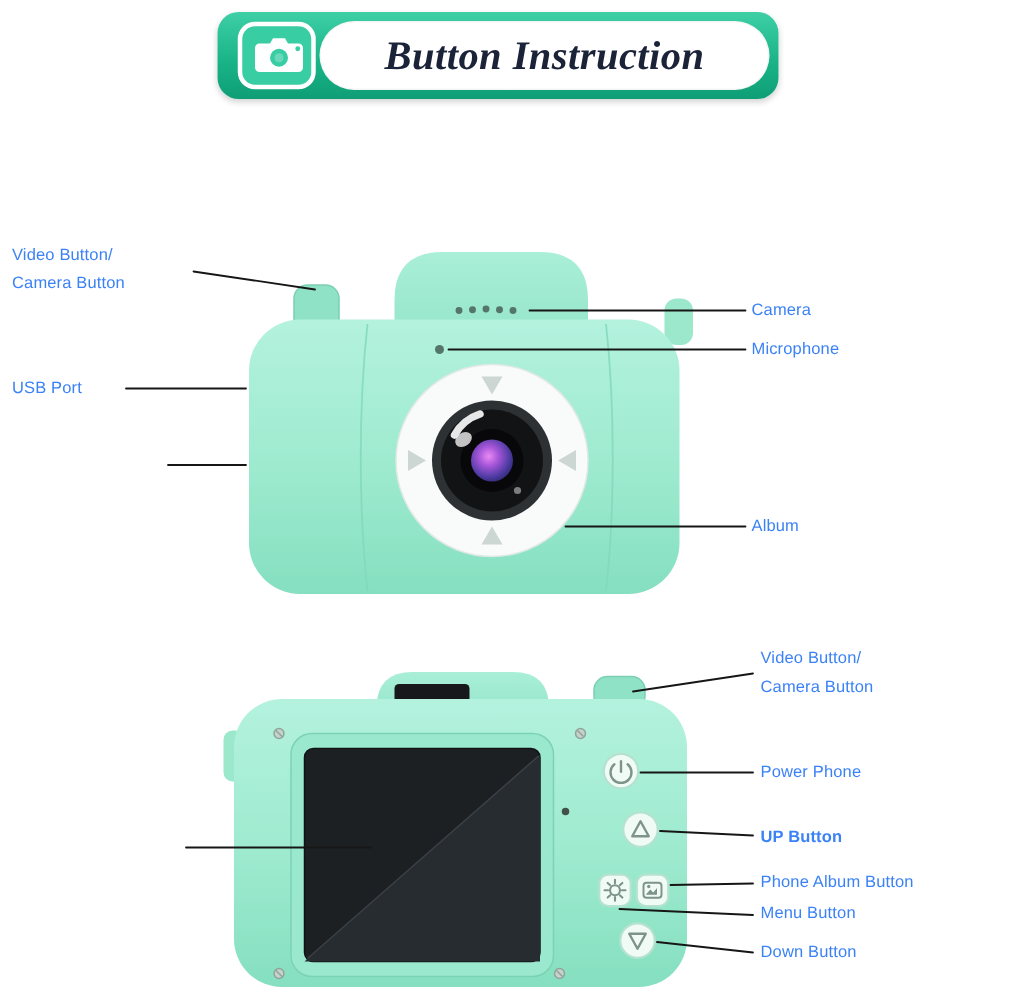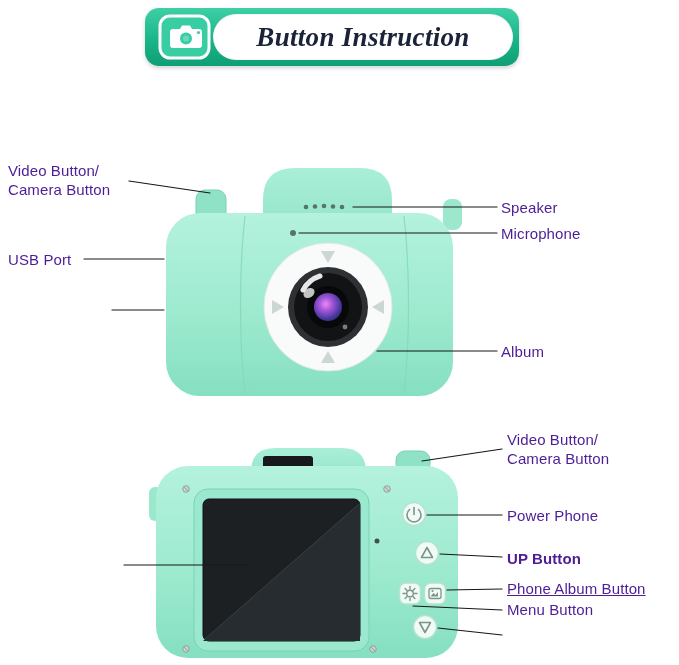--- a/index.html
+++ b/index.html
@@ -2,23 +2,23 @@
 <html><head>
 <meta charset="utf-8">
 <style>
   * { margin:0; padding:0; box-sizing:border-box; }
   html,body { background:#ffffff; }
   body { font-family:"Liberation Sans", sans-serif; }
   .stage { position:relative; width:679px; height:665px; background:#ffffff; overflow:hidden; }
   .svg-layer { position:absolute; left:0; top:0; width:679px; height:665px; }
   .label {
     position:absolute;
-    font-size:15px;
+    font-size:11px;
     line-height:19px;
-    color:#4c1d95;
+    color:#3b82f6;
     white-space:pre-line;
     letter-spacing:0.1px;
   }
   .banner {
     position:absolute; left:145px; top:8px; width:374px; height:58px;
     border-radius:14px;
     background:linear-gradient(180deg,#3ecfa6 0%, #18b286 60%, #0f9e75 100%);
     box-shadow:0 2px 4px rgba(0,0,0,0.18);
     display:flex; align-items:center; 
     padding:0 6px 0 11px;
@@ -209,24 +209,25 @@
       <circle cx="42.5" cy="20.5" r="1.6" fill="#38cda3"></circle>
     </svg>
     <div class="banner-pill">
       <span>Button Instruction</span>
     </div>
   </div>
 
   <div class="label" style="left:8px; top:161px; width:130px;">Video Button/
 Camera Button</div>
   <div class="label" style="left:8px; top:250px;">USB Port</div>
-  <div class="label" style="left:501px; top:198px;">Speaker</div>
+  <div class="label" style="left:501px; top:198px;">Camera</div>
   <div class="label" style="left:501px; top:224px;">Microphone</div>
   <div class="label" style="left:501px; top:342px;">Album</div>
 
   <div class="label" style="left:507px; top:430px; width:140px;">Video Button/
 Camera Button</div>
   <div class="label" style="left:507px; top:506px;">Power Phone</div>
   <div class="label" style="left:507px; top:549px;font-weight:bold;">UP Button</div>
-  <div class="label" style="left:507px; top:579px;text-decoration:underline;">Phone Album Button</div>
+  <div class="label" style="left:507px; top:579px;">Phone Album Button</div>
   <div class="label" style="left:507px; top:600px;">Menu Button</div>
+  <div class="label" style="left:507px; top:626px;">Down Button</div>
 
 </div>
 
 </body></html>

